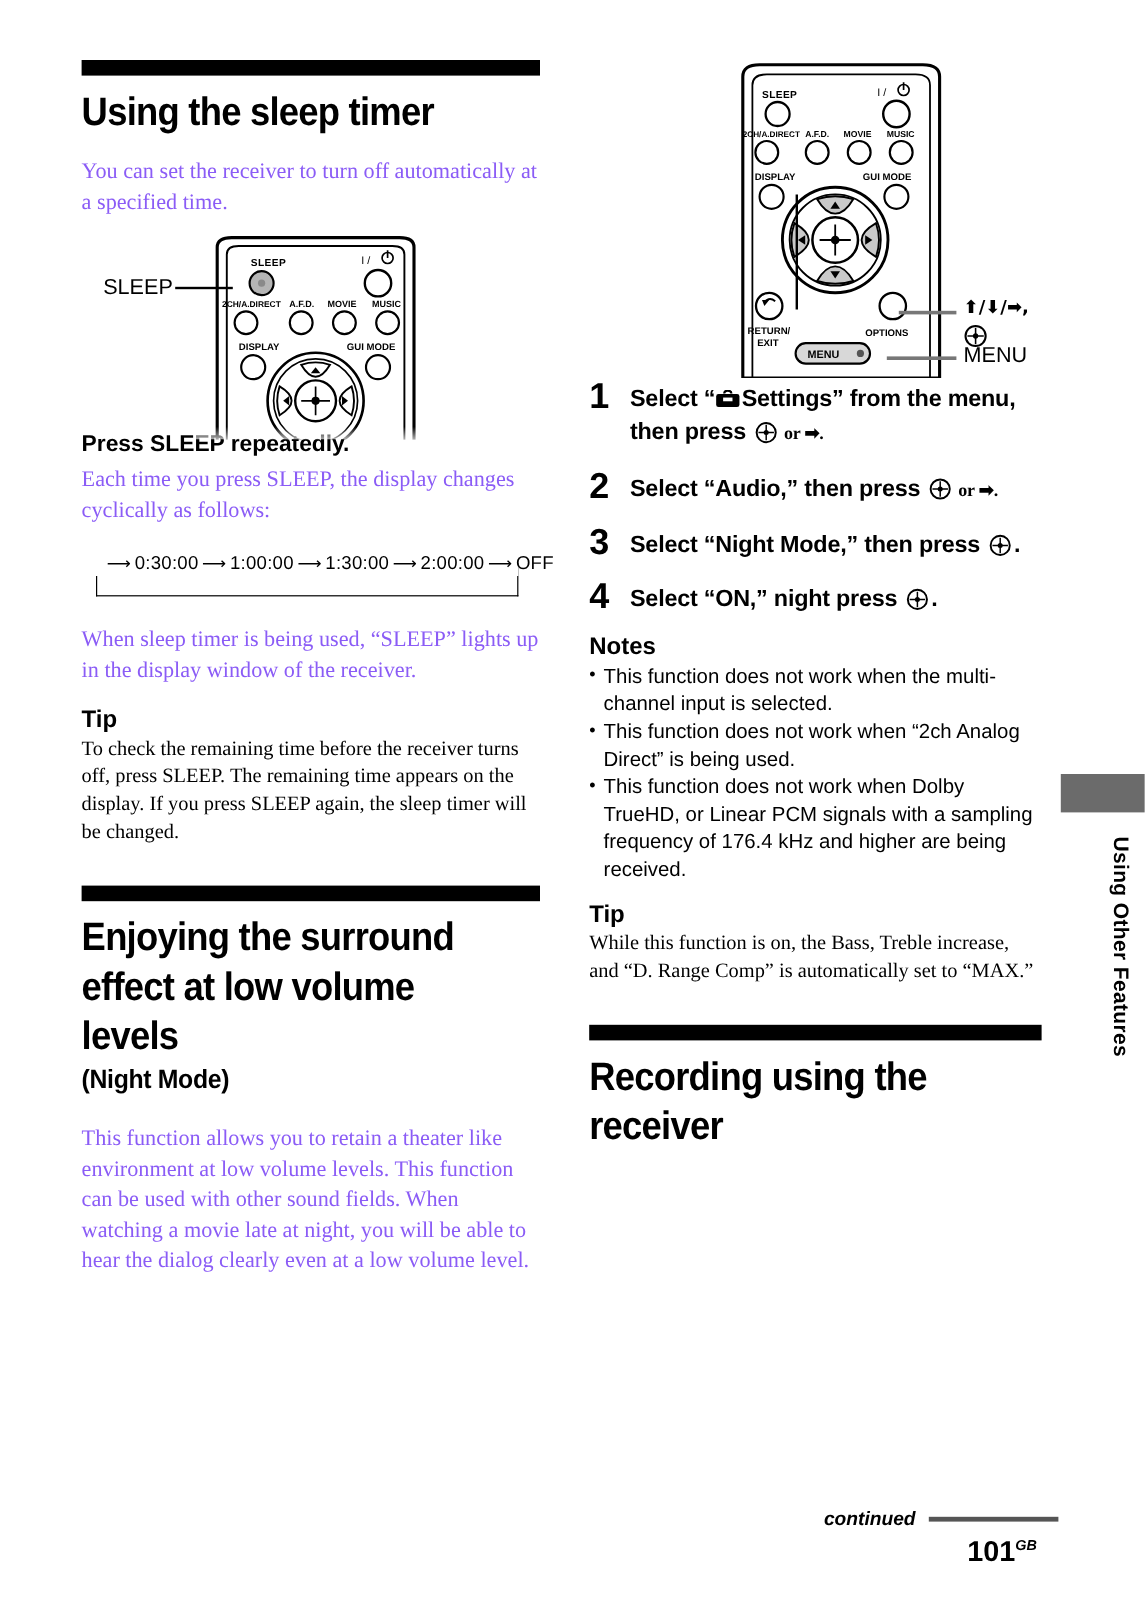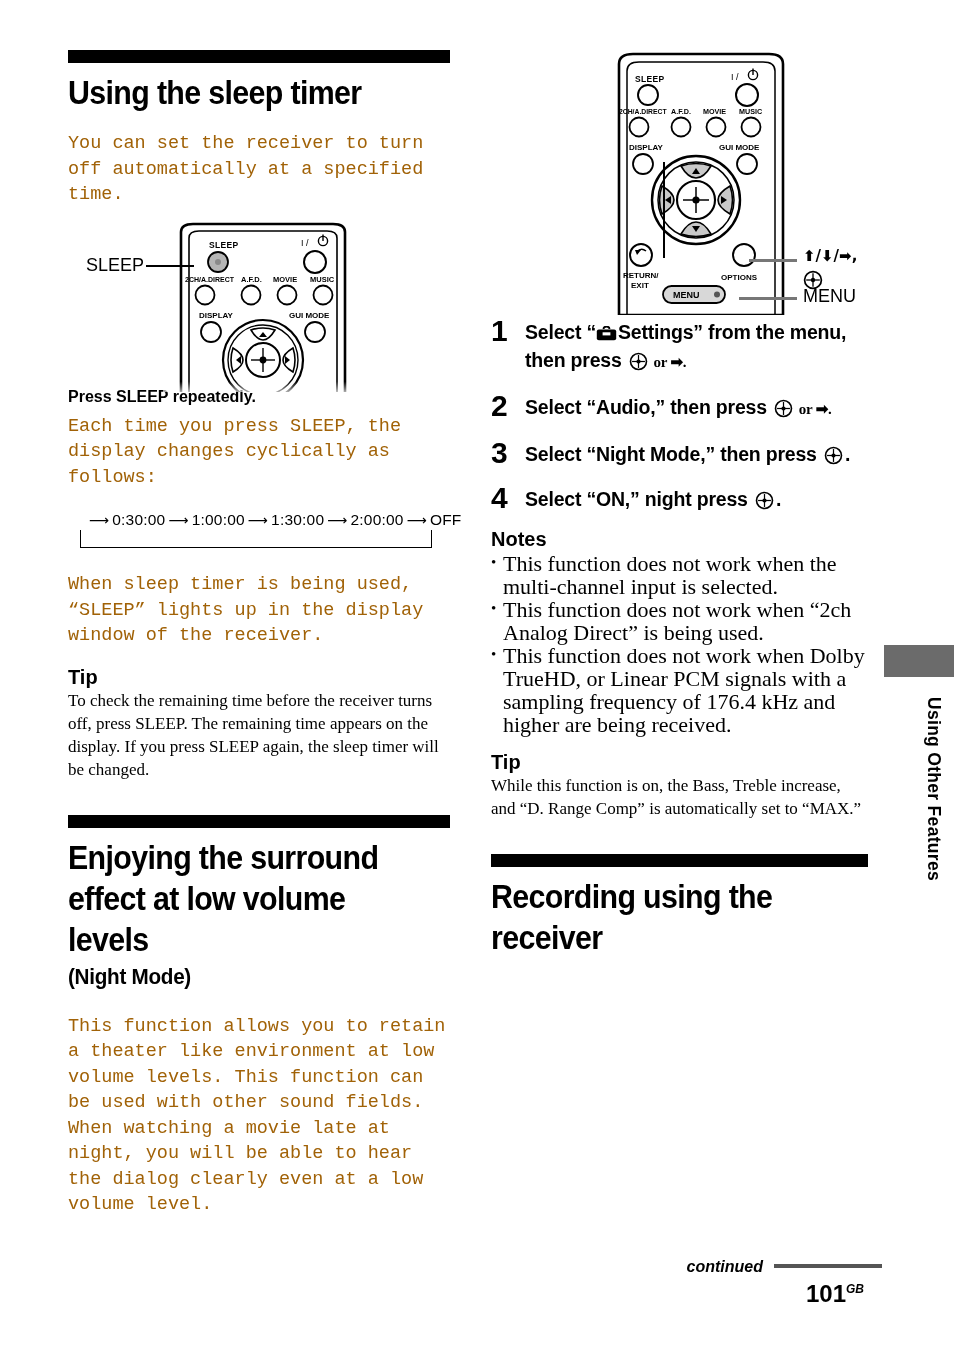--- a/index.html
+++ b/index.html
@@ -44,30 +44,30 @@
     font-weight: bold;
     font-size: 22px;
     line-height: 30px;
     letter-spacing: -0.3px;
     transform: scaleX(0.94);
     transform-origin: left center;
     margin-top: 2px;
   }
 
   p.body {
-    font-family: Liberation Mono, monospace;
+    font-family: Liberation Serif, serif;
     font-size: 18.5px;
     line-height: 25.5px;
-    color: #a16207;
+    color: #8b5cf6;
   }
 
   h3.bold-head {
     font-family: "Liberation Sans", sans-serif;
     font-weight: bold;
-    font-size: 16px;
+    font-size: 19px;
     line-height: 26px;
   }
   h3.tip-head {
     font-family: "Liberation Sans", sans-serif;
     font-weight: bold;
     font-size: 20px;
     line-height: 24px;
   }
   p.small {
     font-family: "Liberation Serif", serif;
@@ -127,22 +127,22 @@
     font-weight: bold;
     font-size: 19.5px;
     line-height: 28px;
     letter-spacing: -0.2px;
     padding-top: 3px;
   }
 
   
   ul.notes { list-style: none; margin-top: 1px; }
   ul.notes li {
-    font-family: Liberation Serif, serif;
-    font-size: 22px;
+    font-family: Liberation Sans, sans-serif;
+    font-size: 17px;
     line-height: 23px;
     padding-left: 12px;
     position: relative;
     margin-bottom: 0;
   }
   ul.notes li::before {
     content: "\2022";
     position: absolute;
     left: 0; top: -1px;
     font-size: 15px;

